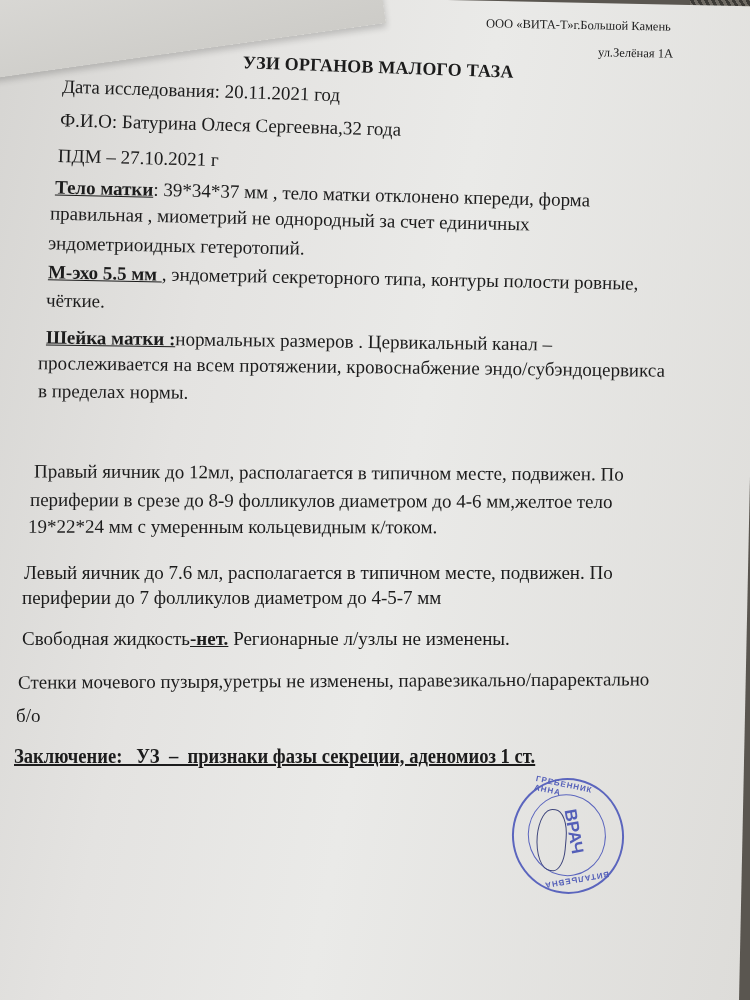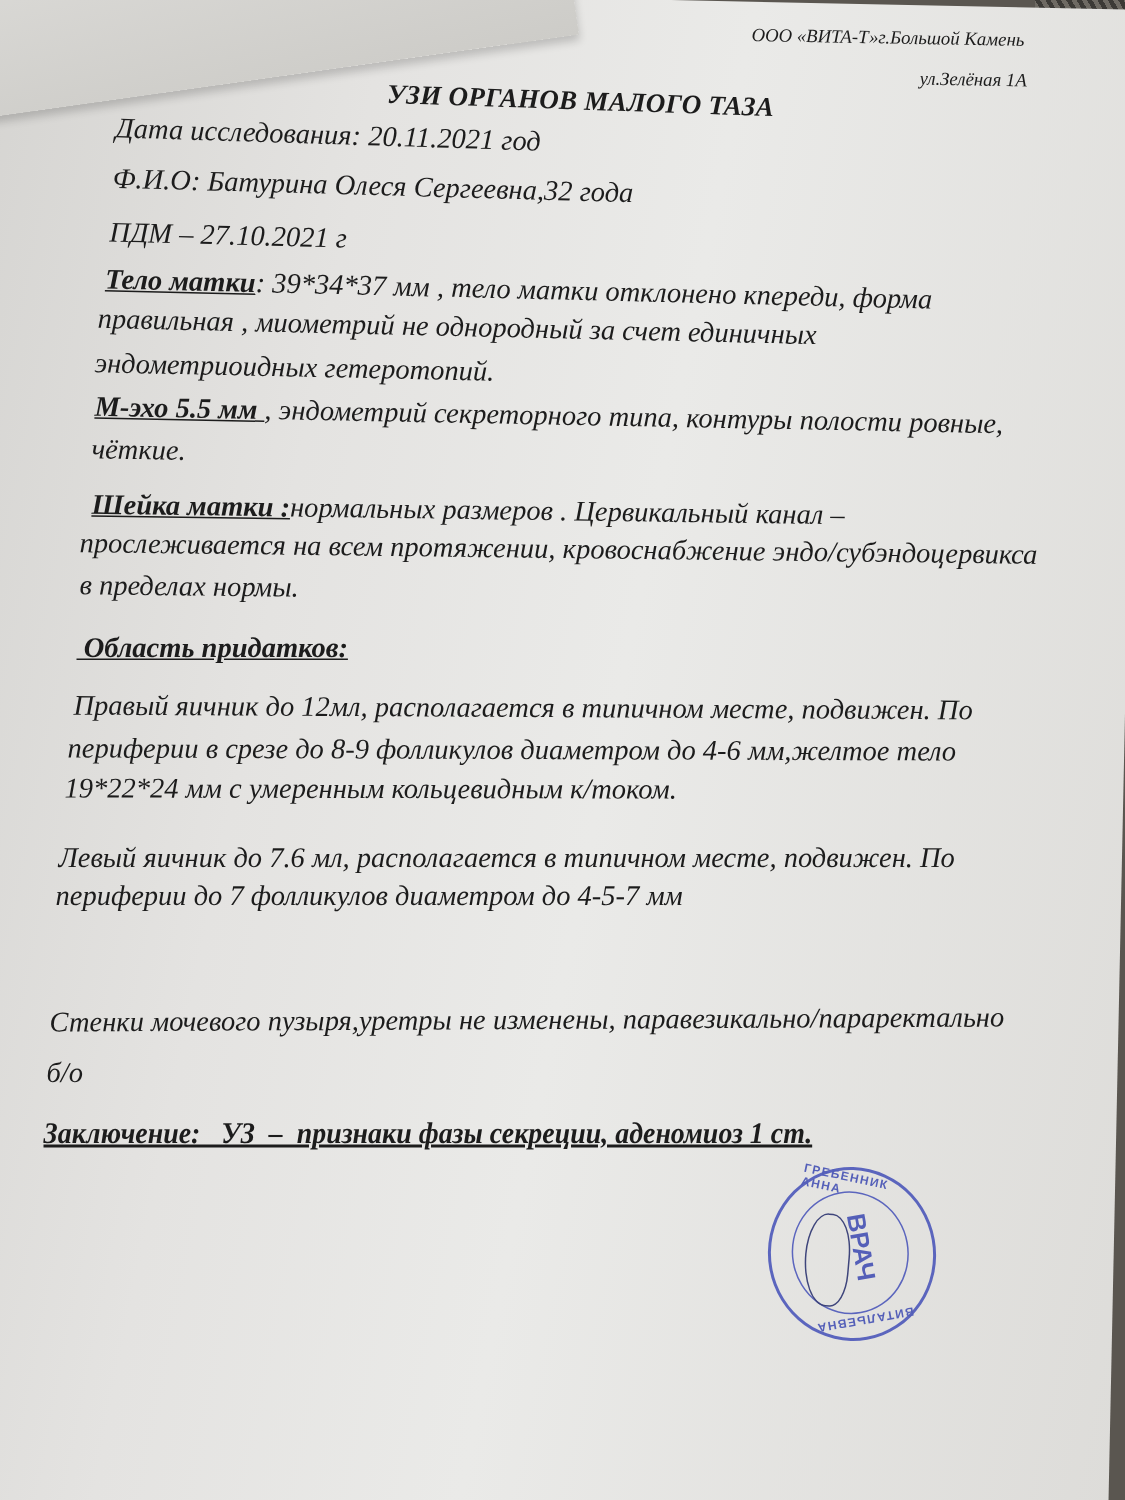--- a/index.html
+++ b/index.html
@@ -21,23 +21,22 @@
     }
     .top-sheet {
       position: absolute; left: -20px; top: -30px; width: 410px; height: 110px;
       background: linear-gradient(175deg, #dcdbd8, #cdccc8);
       transform: rotate(-8deg);
       transform-origin: 0 100%;
       box-shadow: 0 4px 6px rgba(0,0,0,0.18);
       z-index: 3;
     }
     .content {
-      position: absolute; left: 15px; top: 0; width: 596px; height: 1000px;
+      position: absolute; left: 0; top: 0; width: 596px; height: 1000px;
       z-index: 2;
-      font-style: italic;
     }
     .line { position: absolute; white-space: nowrap; font-size: 19px; line-height: 22px; }
     .org { font-size: 12.5px; }
     .title { font-weight: bold; font-size: 18px; letter-spacing: 0.2px; }
     .b { font-weight: bold; }
     .u { text-decoration: underline; }
     .conclusion { font-weight: bold; font-size: 20px; text-decoration: underline; transform: scaleX(0.93); transform-origin: 0 0; }
     .stamp {
       position: absolute; left: 512px; top: 778px; width: 108px; height: 112px;
       border: 2.5px solid #4450b8; border-radius: 50%;
@@ -93,33 +92,35 @@
   </div>
 
   <div>
     <div class="line" style="left:46px; top:330px; transform:rotate(0.8deg);">
       <span class="b u">Шейка матки :</span><span>нормальных размеров . Цервикальный канал –</span>
     </div>
     <div class="line" style="left:38px; top:356px; transform:rotate(0.7deg);">прослеживается на всем протяжении, кровоснабжение эндо/субэндоцервикса</div>
     <div class="line" style="left:38px; top:381px; transform:rotate(0.6deg);">в пределах нормы.</div>
   </div>
 
-  <div class="line b u" style="left:36px; top:422px; white-space:pre;"> Область придатков:</div>
 
   <div>
     <div class="line" style="left:34px; top:462px; transform:rotate(0.3deg);">Правый яичник  до 12мл, располагается в типичном месте, подвижен. По</div>
     <div class="line" style="left:30px; top:490px; transform:rotate(0.2deg);">периферии в срезе до 8-9 фолликулов диаметром до 4-6 мм,желтое тело</div>
     <div class="line" style="left:28px; top:516px; transform:rotate(0.1deg);">19*22*24 мм с умеренным кольцевидным к/током.</div>
   </div>
 
   <div>
     <div class="line" style="left:24px; top:562px;text-align:center;">Левый яичник  до  7.6  мл, располагается в типичном месте, подвижен. По</div>
     <div class="line" style="left:22px; top:587px;">периферии до 7 фолликулов диаметром до 4-5-7 мм</div>
   </div>
 
+  <div class="line" style="left:22px; top:628px;">
+    <span>Свободная жидкость</span><span class="b u">-нет.</span><span> Регионарные л/узлы не изменены.</span>
+  </div>
 
   <div>
     <div class="line" style="left:18px; top:670px; transform:rotate(-0.3deg);">Стенки мочевого пузыря,уретры не изменены, паравезикально/параректально</div>
     <div class="line" style="left:16px; top:705px;">б/о</div>
   </div>
 
   <div class="line conclusion" style="left:14px; top:745px; white-space:pre;">Заключение:   УЗ  –  признаки фазы секреции, аденомиоз 1 ст.</div>
 </div>
 
 <div class="stamp">

